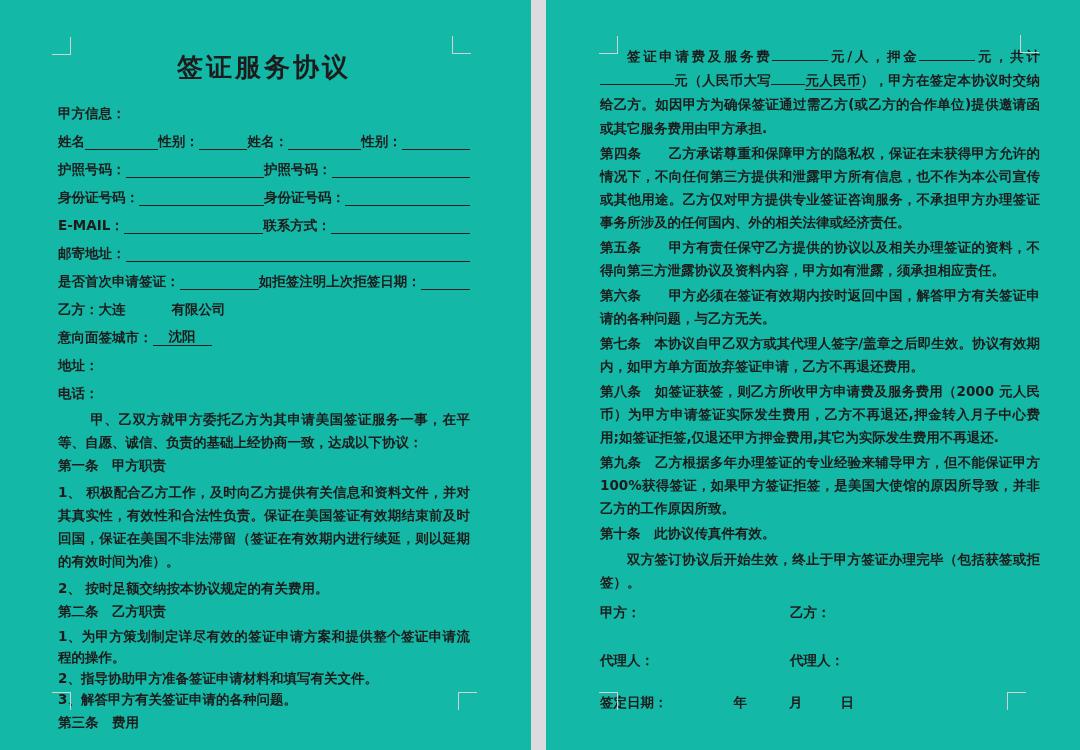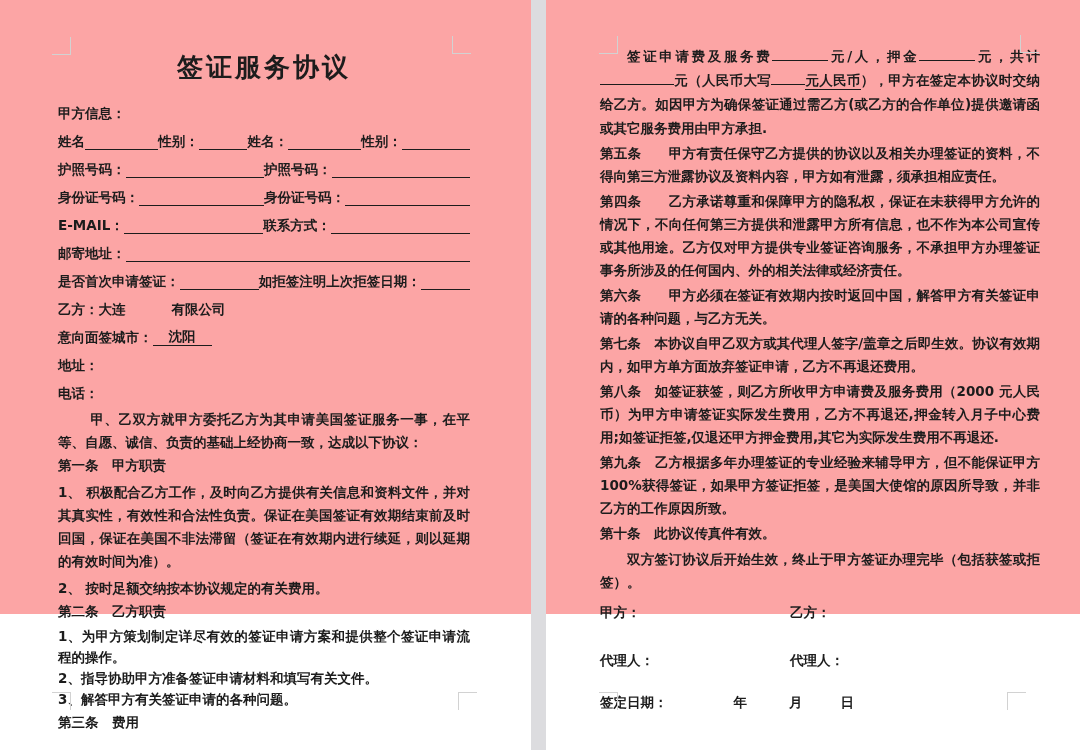--- a/index.html
+++ b/index.html
@@ -3,21 +3,21 @@
 <meta charset="utf-8">
 <style>
   html,body{margin:0;padding:0;}
   body{
     width:1080px;height:750px;position:relative;overflow:hidden;
     background:#ffffff;
     font-family:"DejaVu Sans",sans-serif;
     font-weight:700;color:#1c1c1c;
     -webkit-font-smoothing:antialiased;
   }
-  .page{position:absolute;top:0;height:614px;background:#fca5a5;}
+  .page{position:absolute;top:0;height:750px;background:#14b8a6;}
   #page1{left:0;width:531px;}
   #page-gap{position:absolute;left:531px;top:0;width:15px;height:750px;background:#dcdcdf;}
   #page2{left:546px;width:534px;}
 
   .content1{padding:50px 61px 0 58px;}
   .content2{padding:44px 40px 0 54px;}
 
   
   .doc-title{font-size:26px;letter-spacing:3px;text-align:center;margin:0 0 10px 0;line-height:34px;}
   .form-row{display:flex;align-items:flex-end;height:28px;font-size:13.5px;line-height:17px;white-space:nowrap;}
@@ -166,22 +166,22 @@
   <div class="mark tl" style="left:53px;top:36px;"></div>
   <div class="mark tr" style="left:474px;top:35px;"></div>
   <div class="mark bl" style="left:53px;top:692px;"></div>
   <div class="mark br" style="left:461px;top:692px;"></div>
 
   <div class="content2">
     <p class="body fee">
       <span>签证申请费及服务费</span><span class="iblank" style="width:56px;"></span><span>元/人，押金</span><span class="iblank" style="width:56px;"></span><span>元，共计</span><span class="iblank" style="width:74px;"></span><span>元（人民币大写</span><span class="iblank" style="width:34px;"></span><span class="uline">元人民币</span><span>），甲方在签定本协议时交纳给乙方。如因甲方为确保签证通过需乙方(或乙方的合作单位)提供邀请函或其它服务费用由甲方承担.</span>
     </p>
 
+    <p class="body">第四条　　乙方承诺尊重和保障甲方的隐私权，保证在未获得甲方允许的情况下，不向任何第三方提供和泄露甲方所有信息，也不作为本公司宣传或其他用途。乙方仅对甲方提供专业签证咨询服务，不承担甲方办理签证事务所涉及的任何国内、外的相关法律或经济责任。</p>
     <p class="body">第五条　　甲方有责任保守乙方提供的协议以及相关办理签证的资料，不得向第三方泄露协议及资料内容，甲方如有泄露，须承担相应责任。</p>
-    <p class="body">第四条　　乙方承诺尊重和保障甲方的隐私权，保证在未获得甲方允许的情况下，不向任何第三方提供和泄露甲方所有信息，也不作为本公司宣传或其他用途。乙方仅对甲方提供专业签证咨询服务，不承担甲方办理签证事务所涉及的任何国内、外的相关法律或经济责任。</p>
     <p class="body">第六条　　甲方必须在签证有效期内按时返回中国，解答甲方有关签证申请的各种问题，与乙方无关。</p>
     <p class="body">第七条　本协议自甲乙双方或其代理人签字/盖章之后即生效。协议有效期内，如甲方单方面放弃签证申请，乙方不再退还费用。</p>
     <p class="body">第八条　如签证获签，则乙方所收甲方申请费及服务费用（2000 元人民币）为甲方申请签证实际发生费用，乙方不再退还,押金转入月子中心费用;如签证拒签,仅退还甲方押金费用,其它为实际发生费用不再退还.</p>
     <p class="body">第九条　乙方根据多年办理签证的专业经验来辅导甲方，但不能保证甲方 100%获得签证，如果甲方签证拒签，是美国大使馆的原因所导致，并非乙方的工作原因所致。</p>
     <p class="body">第十条　此协议传真件有效。</p>
 
     <p class="body a11-body">双方签订协议后开始生效，终止于甲方签证办理完毕（包括获签或拒签）。</p>
 
     <div class="sig-row sig-party">
       <span class="col1">甲方：</span>

